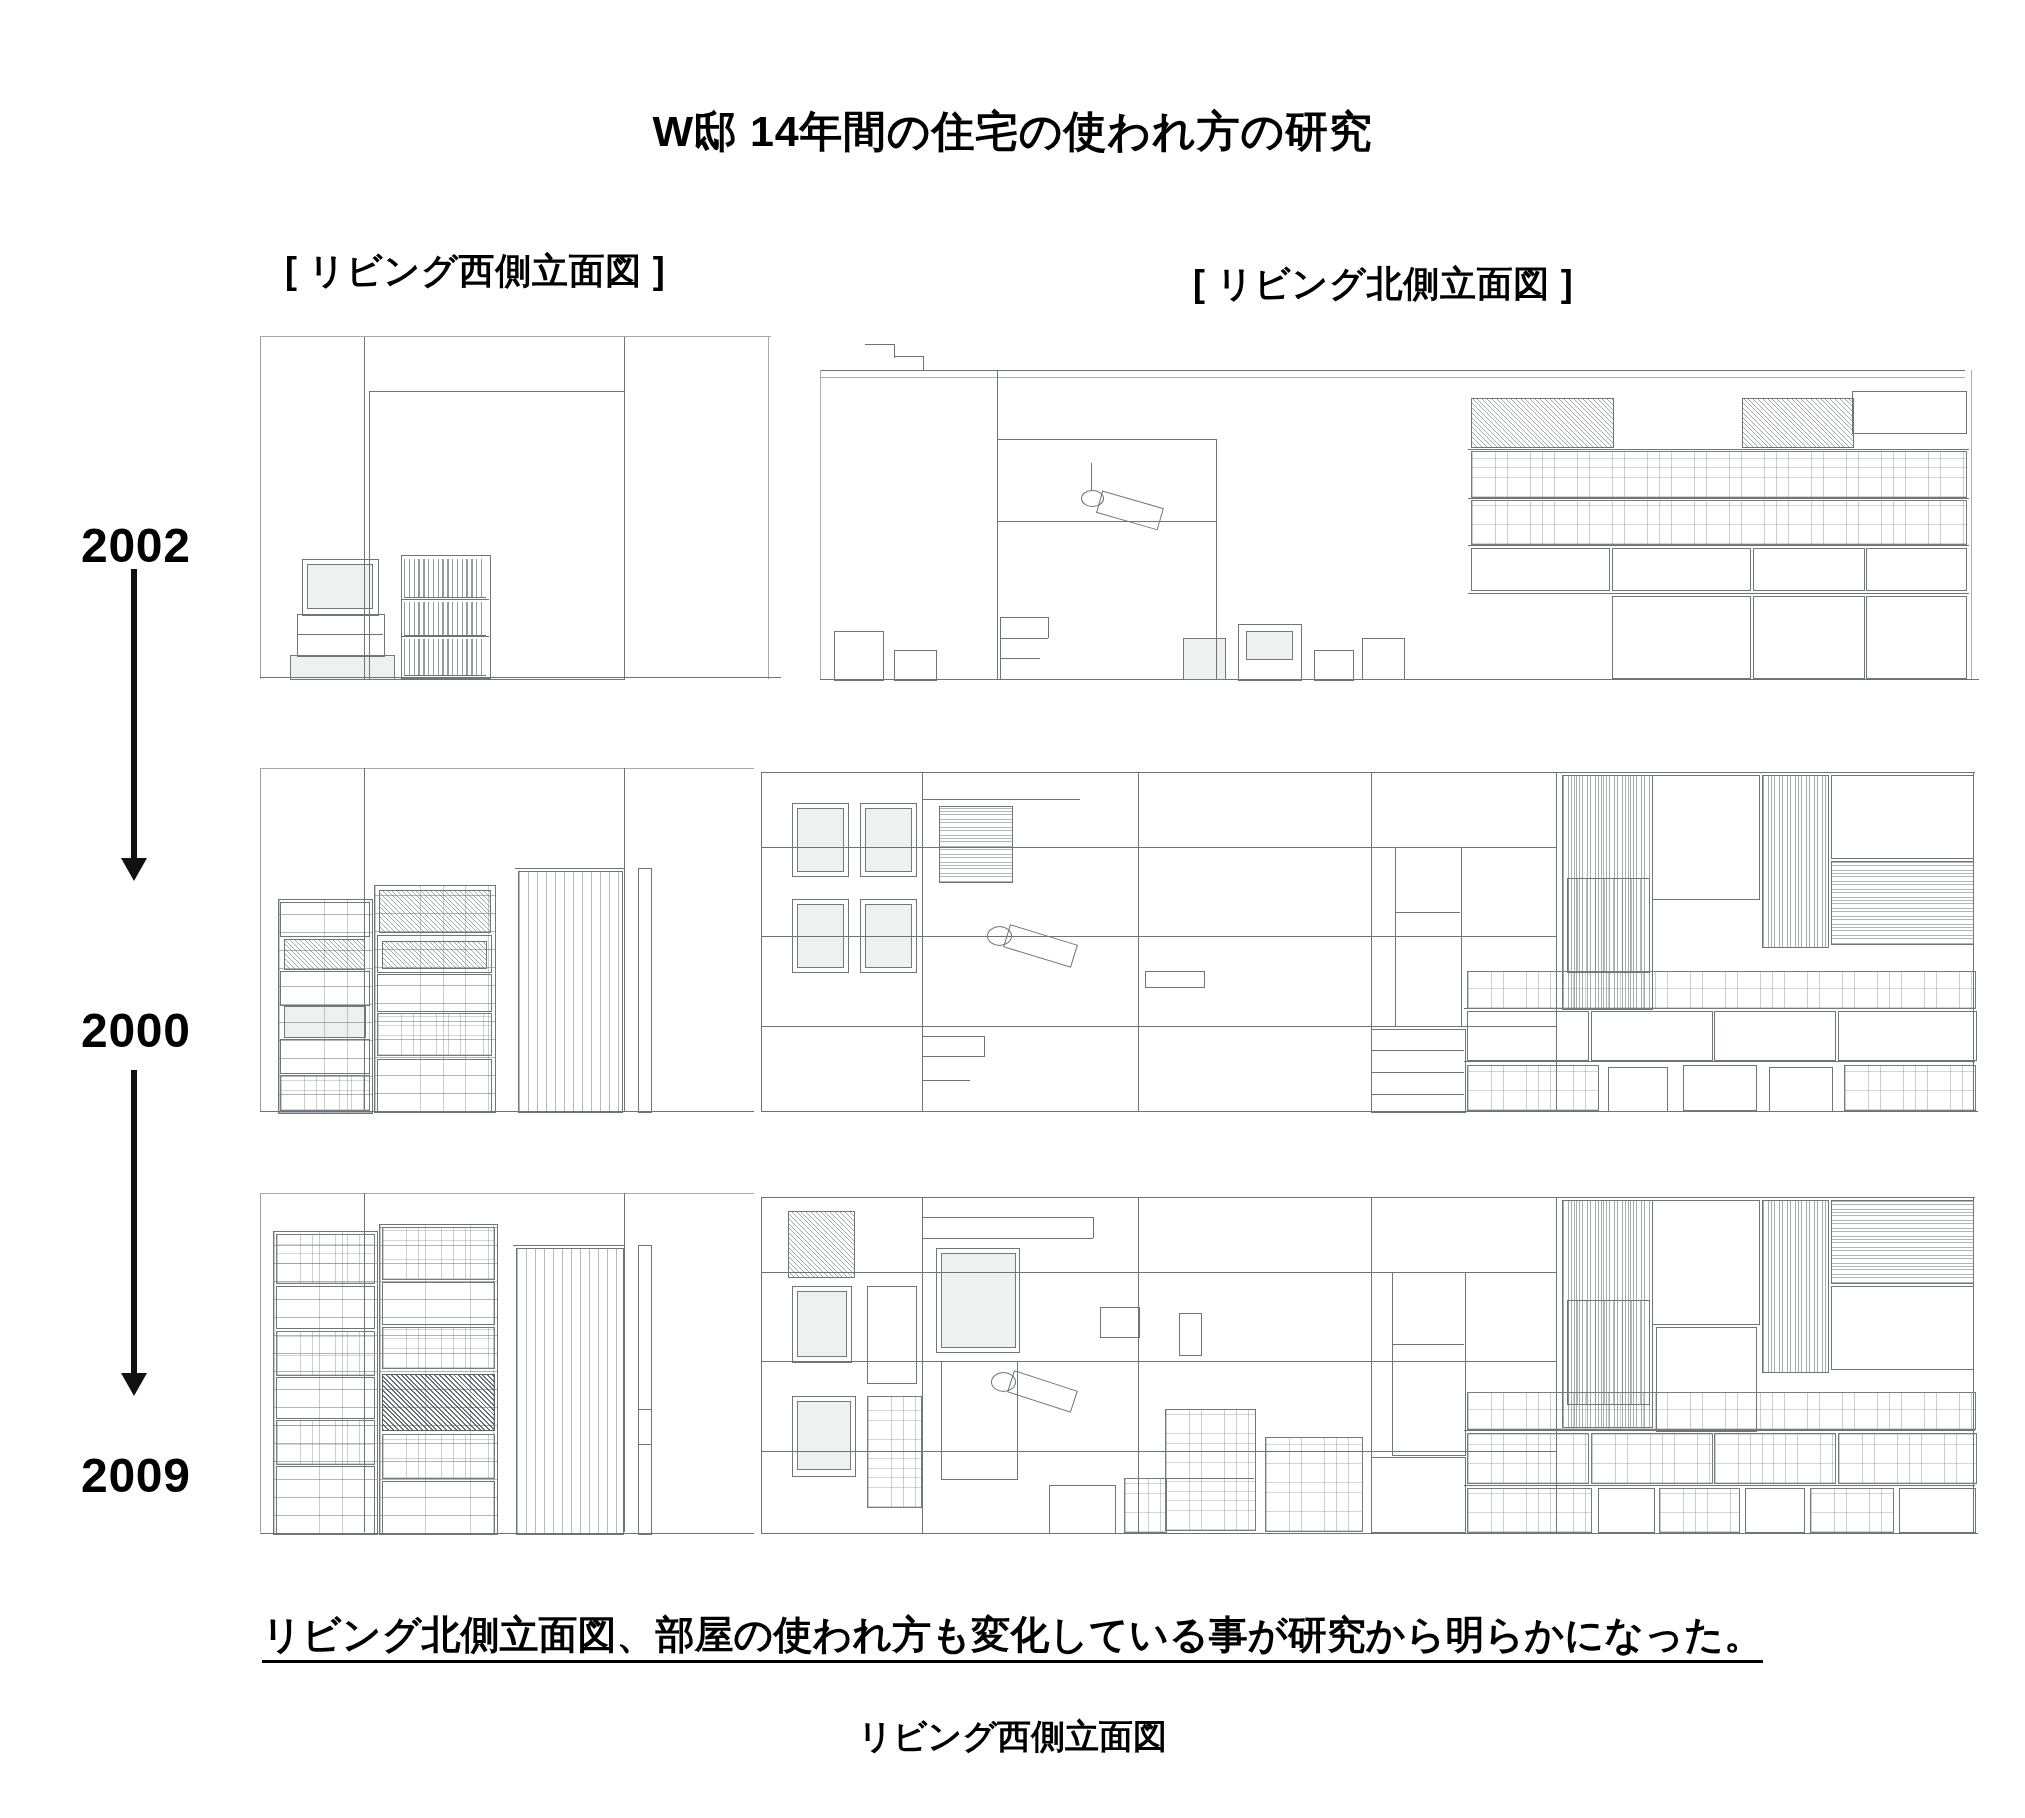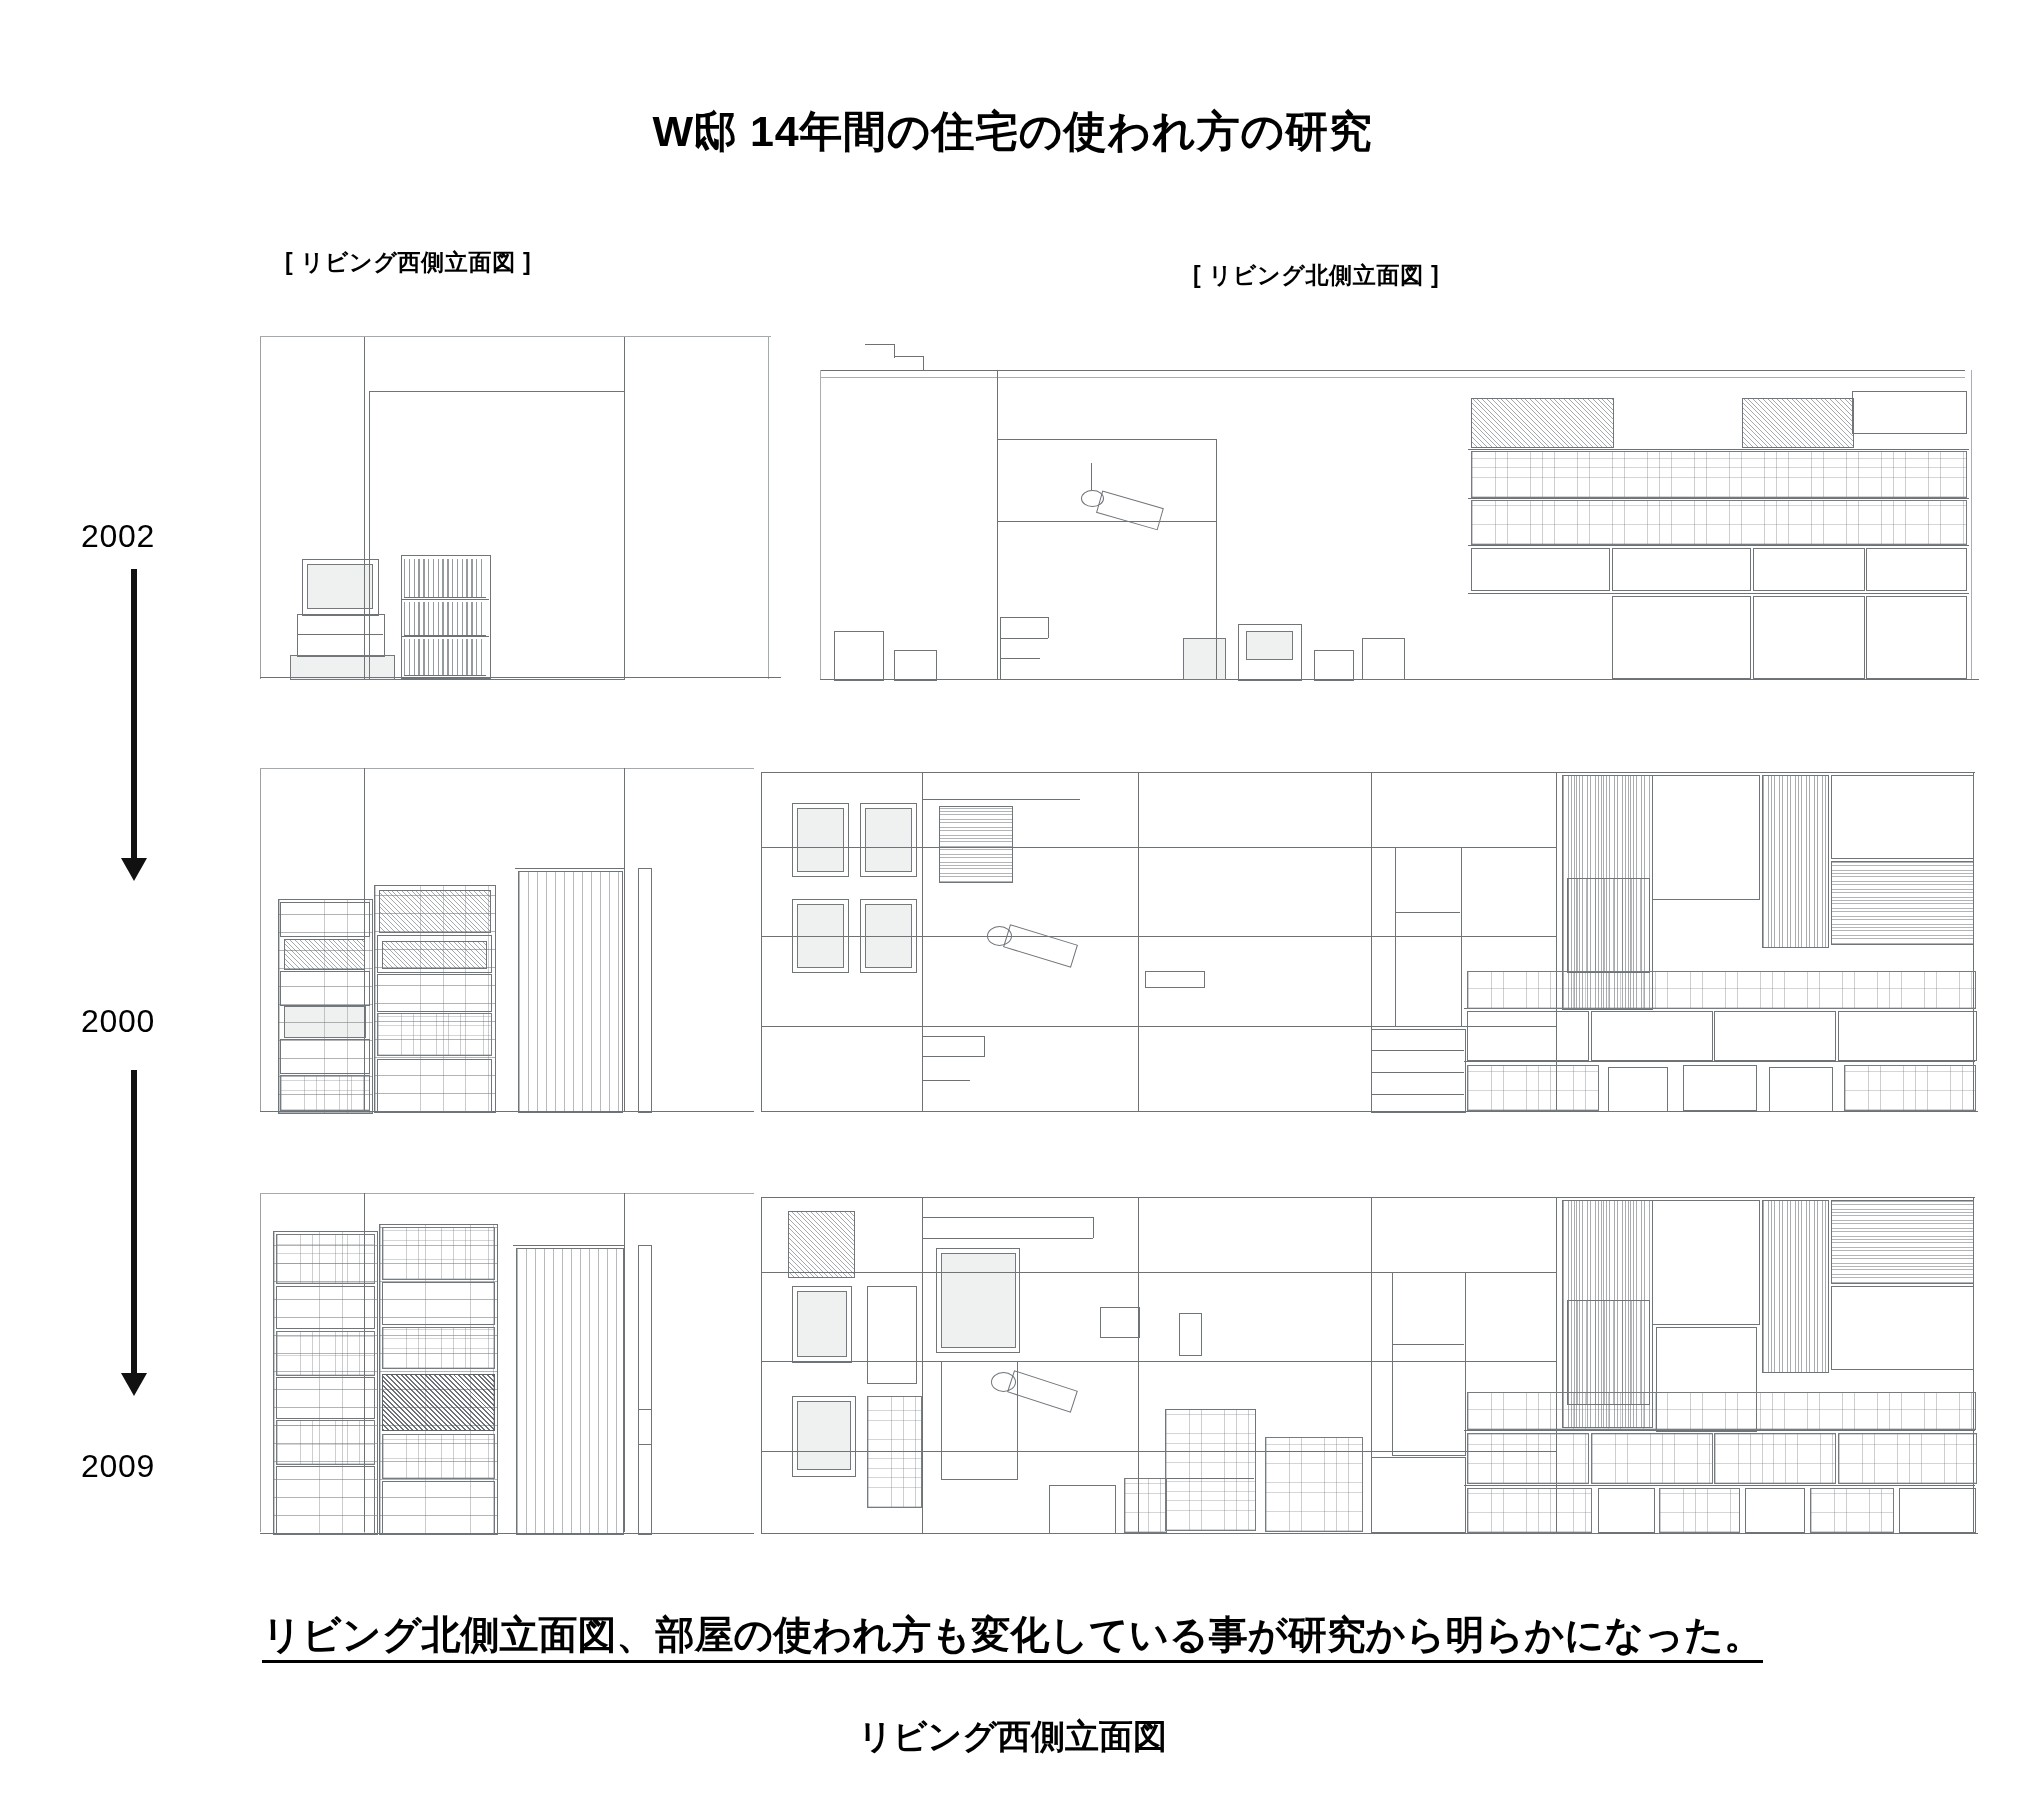--- a/index.html
+++ b/index.html
@@ -24,33 +24,33 @@
     width: 2025px;
     text-align: center;
     font-size: 43px;
     font-weight: bold;
     letter-spacing: 0.7px;
   }
 
   
   .col-header {
     position: absolute;
-    font-size: 23px;
+    font-size: 36px;
     font-weight: bold;
     letter-spacing: 0.7px;
     white-space: nowrap;
   }
   .col-header.west { top: 247px; left: 285px; }
   .col-header.north { top: 260px; left: 1193px; }
 
   
   .year-label {
     position: absolute;
-    font-size: 32px;
-    font-weight: normal;
+    font-size: 48px;
+    font-weight: bold;
     letter-spacing: 0.7px;
   }
   .year-2002 { top: 518px; left: 81px; }
   .year-2008 { top: 1003px; left: 81px; }
   .year-2014 { top: 1448px; left: 81px; }
 
   
   .arrow {
     position: absolute;
     width: 41px;

